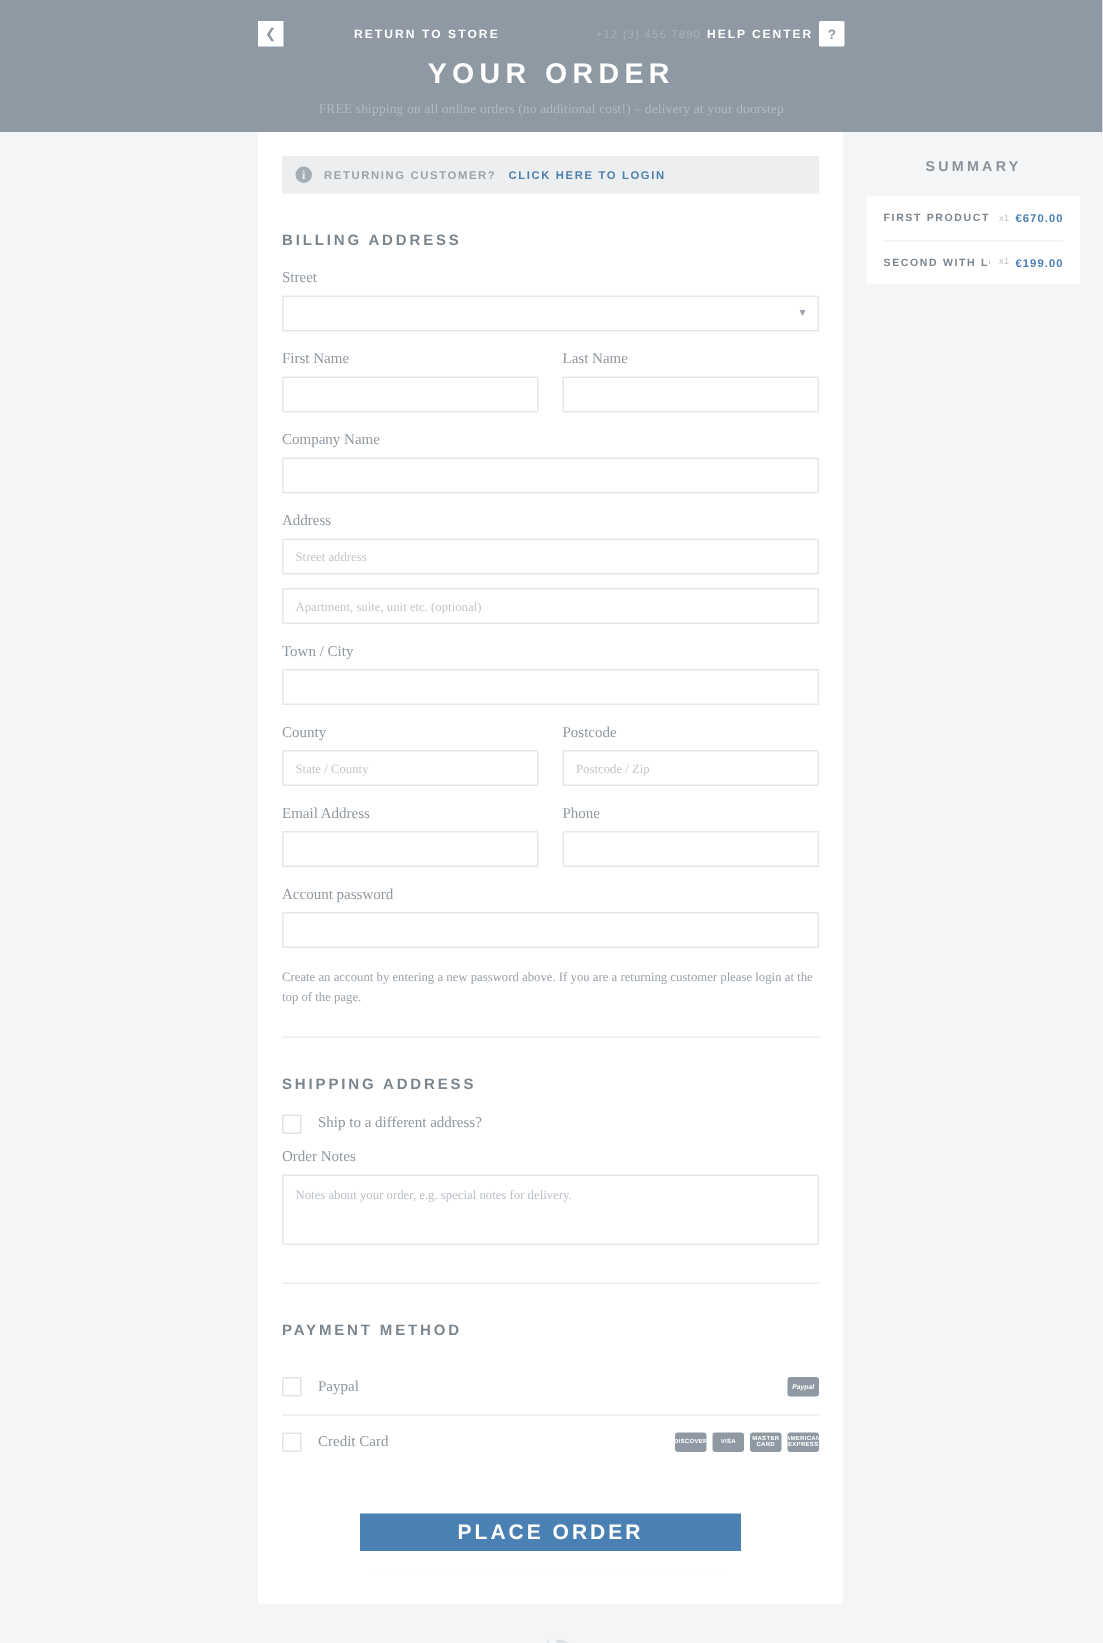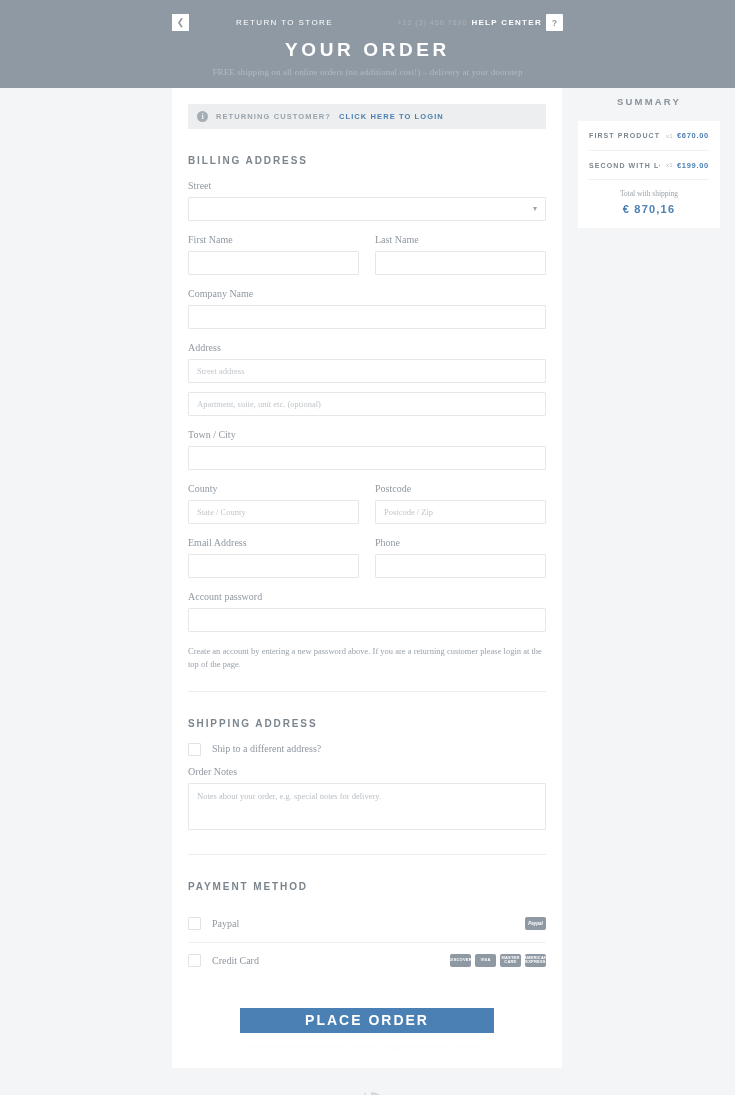--- a/index.html
+++ b/index.html
@@ -34,21 +34,21 @@
     background: #ffffff;
     display: flex; align-items: center; justify-content: center;
     color: #8e99a3;
     font-size: 9px;
     line-height: 1;
   }
   .return-label {
     color: #ffffff;
     font-size: 8px;
     letter-spacing: 1.4px;
-    font-weight: normal;
+    font-weight: bold;
     padding-left: 38px;
   }
   .header-right {
     display: flex;
     align-items: center;
     gap: 4px;
   }
   .phone {
     color: #a8b1b9;
     font-size: 7.5px;
@@ -93,21 +93,21 @@
     padding-left: 172px;
     gap: 16px;
   }
   .checkout-col {
     width: 390px;
     background: #ffffff;
     padding: 0 0 18px 0;
   }
   .summary-col {
     width: 142px;
-    padding-top: 2px;
+    padding-top: 12px;
   }
 
   
   .notice {
     margin: 16px 16px 0 16px;
     background: #eceeef;
     height: 25px;
     display: flex;
     align-items: center;
     gap: 8px;
@@ -530,24 +530,20 @@
       </div>
 
       <div class="summary-row">
         <span class="sr-name">SECOND WITH LO...</span>
         <span class="sr-right">
           <span class="sr-qty">x1</span>
           <span class="sr-price">€199.00</span>
         </span>
       </div>
 
-      <div class="summary-total">
-        <div class="total-label">Total with shipping</div>
-        <div class="total-value">€ 870,16</div>
-      </div>
     </div>
   </div>
 </div>
 
 <div class="site-footer">
   <div class="footer-logo">
     <svg width="52" height="34" viewBox="0 0 52 34">
       <path d="M2 32 L24 2 L24 32 Z" fill="#d5d9dc"></path>
       <path d="M11 23 L16 17 L21 23 Z" fill="#f4f5f6"></path>
       <path d="M29 2 A15 15 0 0 1 29 32 Z" fill="#d5d9dc"></path>

